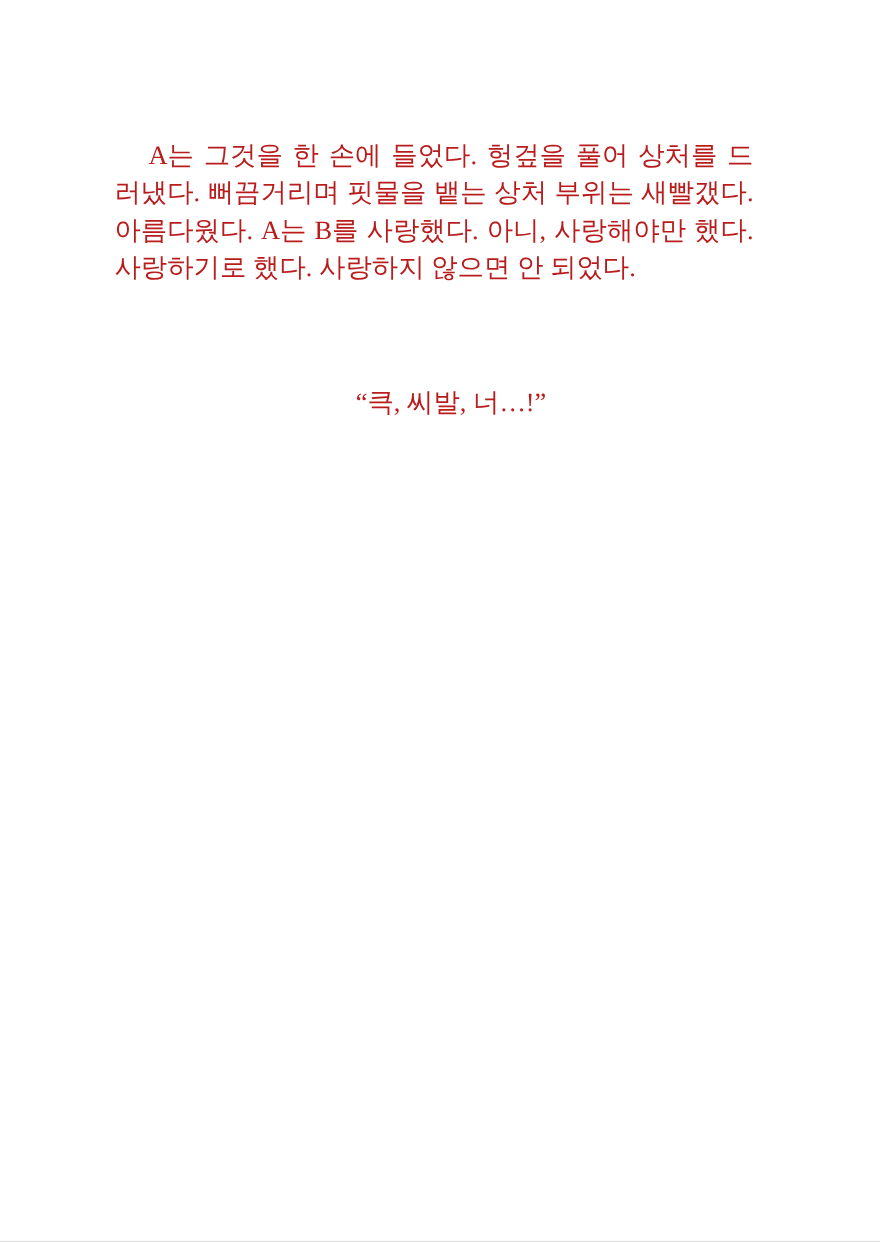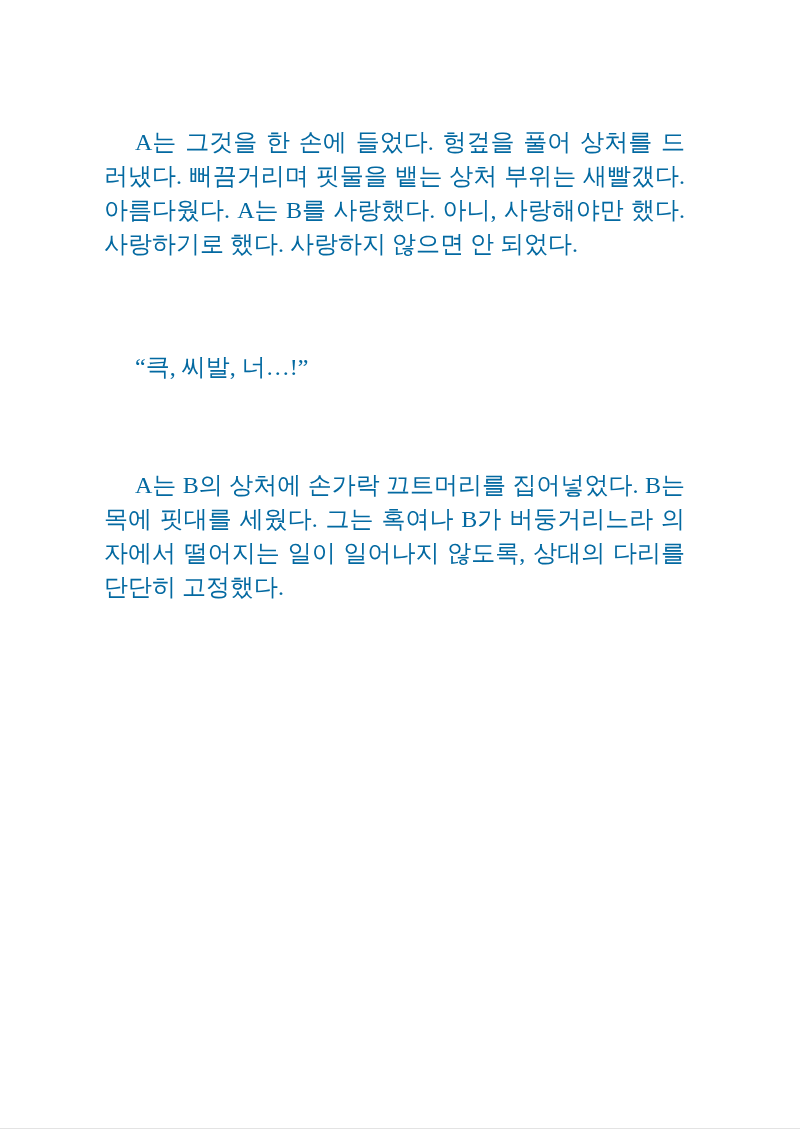--- a/index.html
+++ b/index.html
@@ -13,42 +13,41 @@
     overflow: hidden;
   }
   .page {
     box-sizing: border-box;
     width: 800px;
     height: 1129px;
     padding: 125px 115px 0 104px;
     background: #ffffff;
     border-bottom: 1px solid #e3e3e3;
     font-family: "Liberation Serif", "DejaVu Serif", serif;
-    color: #0369a1;
+    color: #b91c1c;
   }
   p.story {
     font-size: 24px;
     line-height: 34px;
     margin: 0 0 30px 0;
     text-align: justify;
     text-justify: inter-character;
     text-indent: 31px;
     word-break: normal;
     overflow-wrap: break-word;
   }
   p.dialogue {
     margin-top: 89px;
-    margin-bottom: 84px;
-    text-align: left;
+    margin-bottom: 61px;
+    text-align: center;
   }
 </style>
 </head>
 <body>
 
 <div class="page">
   <p class="story">A는 그것을 한 손에 들었다. 헝겊을 풀어 상처를 드러냈다. 뻐끔거리며 핏물을 뱉는 상처 부위는 새빨갰다. 아름다웠다. A는 B를 사랑했다. 아니, 사랑해야만 했다. 사랑하기로 했다. 사랑하지 않으면 안 되었다.</p>
 
   <p class="story dialogue">“큭, 씨발, 너…!”</p>
 
-  <p class="story">A는 B의 상처에 손가락 끄트머리를 집어넣었다. B는 목에 핏대를 세웠다. 그는 혹여나 B가 버둥거리느라 의자에서 떨어지는 일이 일어나지 않도록, 상대의 다리를 단단히 고정했다.</p>
 
 
 </div>
 
 </body></html>

